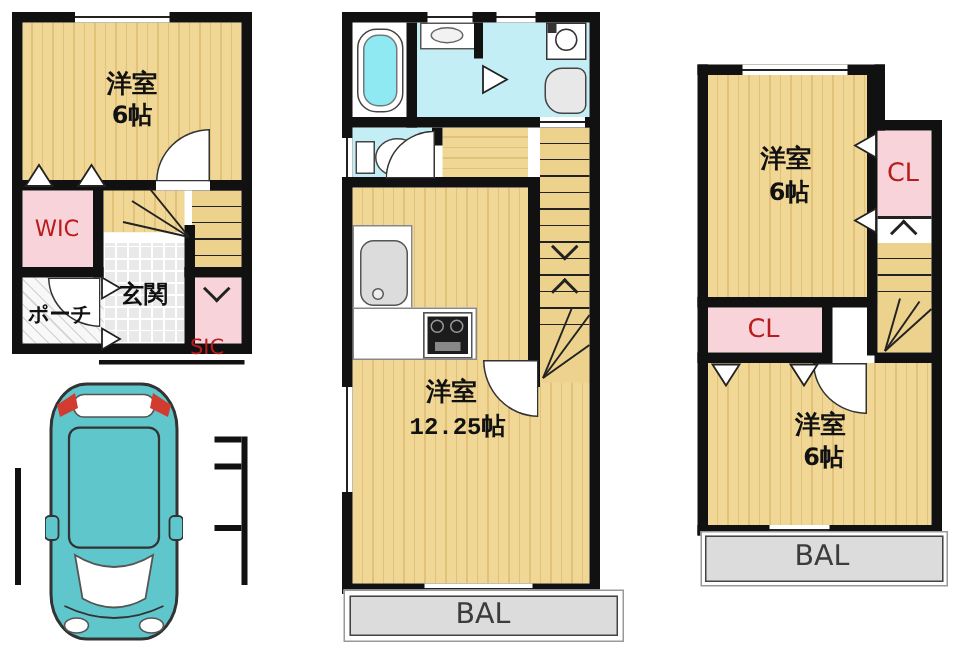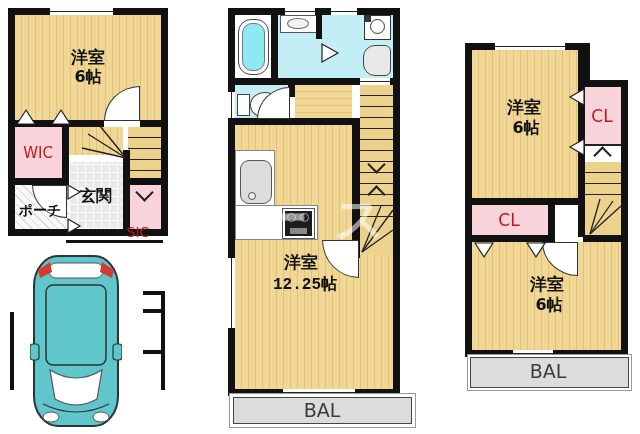--- a/index.html
+++ b/index.html
@@ -223,14 +223,13 @@
       <polygon points="68,185 80,192 68,199"></polygon>
       <polygon points="68,219 80,226 68,233"></polygon>
       <polygon points="322,44 338,53 322,62"></polygon>
       <polygon points="584,89 570,97 584,105"></polygon>
       <polygon points="584,139 570,147 584,155"></polygon>
       <polygon points="475,243 484,257 493,243"></polygon>
       <polygon points="527,243 536,257 545,243"></polygon>
     </g>
   </svg>
 
-  <div id="watermark">ース</div>
 </div>
 
 </body></html>

